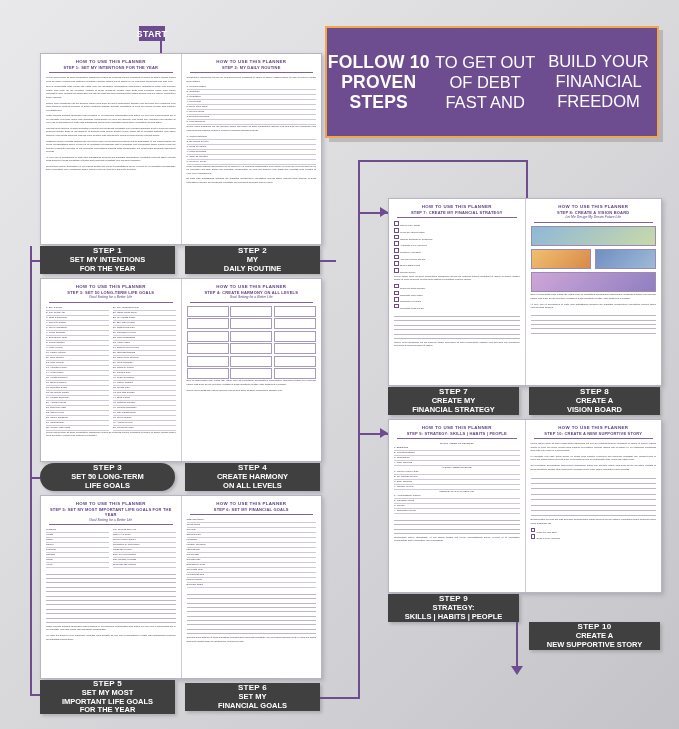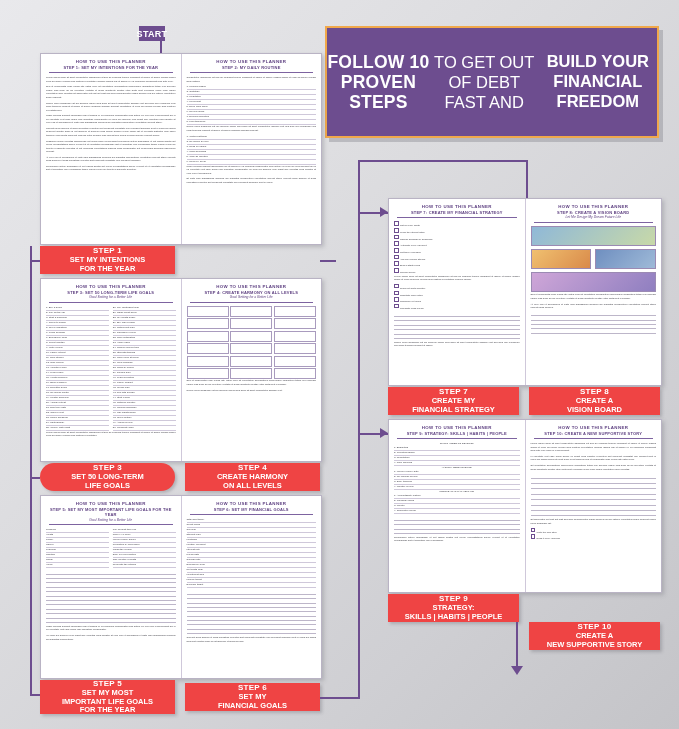--- a/index.html
+++ b/index.html
@@ -14,21 +14,21 @@
   
   .banner{
     position:absolute;left:325px;top:26px;width:330px;height:108px;
     background:#6d4d8f;border:2px solid #f0a84b;
     box-shadow:4px 4px 0 rgba(120,120,130,.35);
     display:flex;flex-direction:row;align-items:center;justify-content:center;
     color:#ffffff;text-align:center;
   }
   .banner .l1{font-size:17.5px;font-weight:bold;letter-spacing:.2px;line-height:1.15;}
   .banner .l2{font-size:16.5px;font-weight:normal;line-height:1.2;margin-top:2px;}
-  .banner .l3{font-size:16.5px;font-weight:bold;line-height:1.2;}
+  .banner .l3{font-size:16.5px;font-weight:normal;line-height:1.2;}
 
   
   .start{
     position:absolute;left:139px;top:26px;width:26px;height:15px;
     background:#6d4d8f;color:#fff;font-size:9px;font-weight:bold;
     display:flex;align-items:center;justify-content:center;letter-spacing:.3px;
   }
   .start-stem{position:absolute;left:160px;top:41px;width:2px;height:12px;background:#6d4d8f;}
 
   
@@ -61,21 +61,21 @@
   .gridtbl b{display:block;border:.4px solid #a99bbe;height:9px;}
   .imgph{background:linear-gradient(135deg,#8fb8d8,#c8d9a8);height:18px;margin:1.5px 0;border:.5px solid #9b8ab3;}
   .imgph.b{background:linear-gradient(135deg,#f0c070,#d98a4a);}
   .imgph.c{background:linear-gradient(135deg,#6f8fc0,#9fbad8);}
   .imgph.d{background:linear-gradient(135deg,#cfa6d8,#8f7fc0);}
   .chk{font-size:2.4px;line-height:1.7;color:#3a3a42;}
   .chk em{display:inline-block;width:2.6px;height:2.6px;border:.4px solid #6d4d8f;margin-right:1.4px;}
 
   
   .step{
-    position:absolute;background:#ef4444;color:#fff;text-align:center;
+    position:absolute;background:#404040;color:#fff;text-align:center;
     display:flex;flex-direction:column;align-items:center;justify-content:center;
     box-shadow:2px 2px 3px rgba(90,90,100,.3);
   }
   .step .n{font-size:8px;font-weight:bold;letter-spacing:.3px;}
   .step .t{font-size:7.5px;font-weight:bold;line-height:1.15;margin-top:1px;}
 
   
   .ln{position:absolute;background:#6d4d8f;}
   .arrow{position:absolute;width:0;height:0;border-left:6px solid transparent;border-right:6px solid transparent;border-top:9px solid #6d4d8f;}
   .arrow-r{position:absolute;width:0;height:0;border-top:5px solid transparent;border-bottom:5px solid transparent;border-left:8px solid #6d4d8f;}
@@ -145,20 +145,24 @@
       <div class="tx">
         <p>Ullam corporis suscipit laboriosam nisi ut aliquid ex ea commodi consequatur quis autem vel eum iure reprehenderit qui in ea voluptate velit esse quam nihil molestiae consequatur vel illum qui dolorem eum fugiat quo voluptas nulla pariatur at vero eos et accusamus.</p>
         <p>Et iusto odio dignissimos ducimus qui blanditiis praesentium voluptatum deleniti atque corrupti quos dolores et quas molestias excepturi sint occaecati cupiditate non provident similique sunt in culpa.</p>
       </div>
     </div>
   </div>
 
   <div class="step" style="left:40px;top:246px;width:135px;height:28px;">
     <div class="n">STEP 1</div>
     <div class="t">SET MY INTENTIONS<br>FOR THE YEAR</div>
+  </div>
+  <div class="step" style="left:185px;top:246px;width:135px;height:28px;">
+    <div class="n">STEP 2</div>
+    <div class="t">MY<br>DAILY ROUTINE</div>
   </div>
 
   <div class="spread" style="left:40px;top:278px;width:280px;height:182px;">
     <div class="pg">
       <div class="ttl">
         <span>HOW TO USE THIS PLANNER</span>
         <span class="sub">STEP 3: SET 50 LONG-TERM LIFE GOALS</span>
         <span class="sub2">Goal Setting for a Better Life</span>
       </div>
       <div class="hr"></div>

